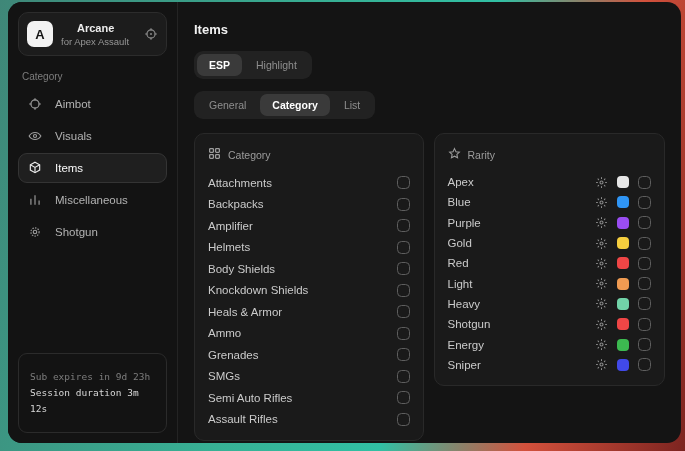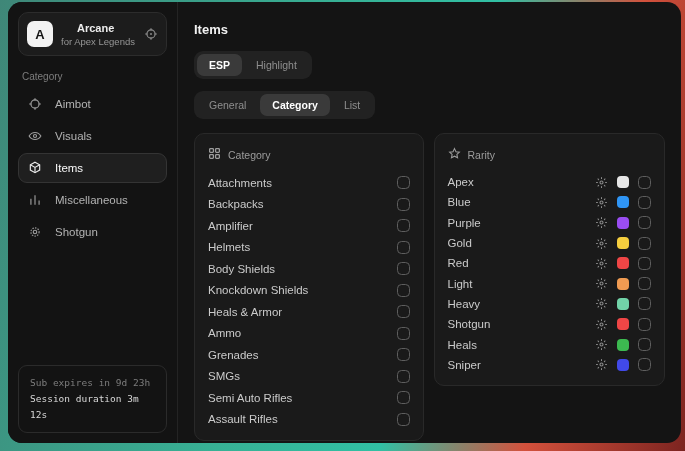--- a/index.html
+++ b/index.html
@@ -17,21 +17,21 @@
   .appcard { display:flex; align-items:center; gap:8px; padding:8px; background:#1c1c1c; border:1px solid #2c2c2c; border-radius:10px; }
   .applogo { width:26px; height:26px; background:#f2f2f2; border-radius:7px; color:#141414; font-weight:bold; font-size:13px; display:flex; align-items:center; justify-content:center; }
   .apptitle { font-size:11px; font-weight:bold; color:#ededed;margin-left:16px; }
   .appsub { font-size:9.5px; color:#969696; margin-top:2px; }
   .appgear { margin-left:auto; color:#8d8d8d; display:flex; cursor:pointer; }
   .sectionlabel { margin:15px 4px 7px; font-size:10px; color:#7d7d7d; }
   .navitem { display:flex; align-items:center; gap:13px; padding:7px 9px; border-radius:9px; font-size:11.5px; color:#b3b3b3; margin-bottom:2px; border:1px solid transparent; cursor:pointer; }
   .navitem.active { background:#1f1f1f; border-color:#343434; color:#fafafa; }
   .navicon { display:flex; color:#9c9c9c; }
   .navitem.active .navicon { color:#e8e8e8; }
-  .sidefoot { position:absolute; left:10px; right:10px; bottom:10px; border:1px solid #2b2b2b; border-radius:9px; padding:9px 11px; font-family:"DejaVu Sans Mono", monospace; font-size:9.5px; line-height:1.7; }
+  .sidefoot { position:absolute; left:10px; right:10px; bottom:10px; border:1px solid #2b2b2b; border-radius:9px; padding:15px 11px; font-family:"DejaVu Sans Mono", monospace; font-size:9.5px; line-height:1.7; }
   .footline1 { color:#7d7d7d; }
   .footline2 { color:#d8d8d8; }
   
   .main { flex:1; padding:14px 16px; overflow:hidden; }
   .pagetitle { font-size:13px; font-weight:bold; color:#f2f2f2; margin:6px 0 14px; }
   .chipgroup { display:inline-flex; background:#222222; border-radius:9px; padding:3px; gap:2px; }
   .chip { padding:5px 12px; border-radius:7px; font-size:10.5px; color:#8f8f8f; cursor:pointer; white-space:nowrap; }
   .chip.active { background:#3a3a3a; color:#ffffff; font-weight:bold; }
   .rowgap { margin-bottom:12px; }
   .panels { display:flex; gap:10px; align-items:flex-start; margin-top:14px; }
@@ -50,21 +50,21 @@
 </head>
 <body>
 
 <div class="window">
 
   <div class="sidebar">
     <div class="appcard">
       <div class="applogo">A</div>
       <div>
         <div class="apptitle">Arcane</div>
-        <div class="appsub">for Apex Legends</div>
+        <div class="appsub">for Apex Assault</div>
       </div>
       <span class="appgear">
         <svg width="14" height="14" viewBox="0 0 24 24" fill="none" stroke="currentColor" stroke-width="2">
           <circle cx="12" cy="12" r="7"></circle>
             <circle cx="12" cy="12" r="1.6" fill="currentColor" stroke="none"></circle>
           <path d="M12 2v4M12 18v4M2 12h4M18 12h4"></path>
         </svg>
       </span>
     </div>
 
@@ -315,21 +315,21 @@
                   <svg width="13" height="13" viewBox="0 0 24 24" fill="none" stroke="currentColor" stroke-width="2">
                     <circle cx="12" cy="12" r="2.8"></circle>
                     <path d="M12 4.5V2.8M12 21.2v-1.7M19.5 12h1.7M2.8 12h1.7M17.3 6.7l1.2-1.2M5.5 18.5l1.2-1.2M17.3 17.3l1.2 1.2M5.5 5.5l1.2 1.2" stroke-linecap="round"></path>
                   </svg>
                 </span>
                 <span class="swatch" style="background: rgb(239, 70, 70);"></span>
                 <span class="checkbox"></span>
               </span>
             </div>
             <div class="prow">
-              <span class="prowlabel">Heals</span>
+              <span class="prowlabel">Energy</span>
               <span class="rright">
                 <span class="rowgear">
                   <svg width="13" height="13" viewBox="0 0 24 24" fill="none" stroke="currentColor" stroke-width="2">
                     <circle cx="12" cy="12" r="2.8"></circle>
                     <path d="M12 4.5V2.8M12 21.2v-1.7M19.5 12h1.7M2.8 12h1.7M17.3 6.7l1.2-1.2M5.5 18.5l1.2-1.2M17.3 17.3l1.2 1.2M5.5 5.5l1.2 1.2" stroke-linecap="round"></path>
                   </svg>
                 </span>
                 <span class="swatch" style="background: rgb(60, 186, 80);"></span>
                 <span class="checkbox"></span>
               </span>

